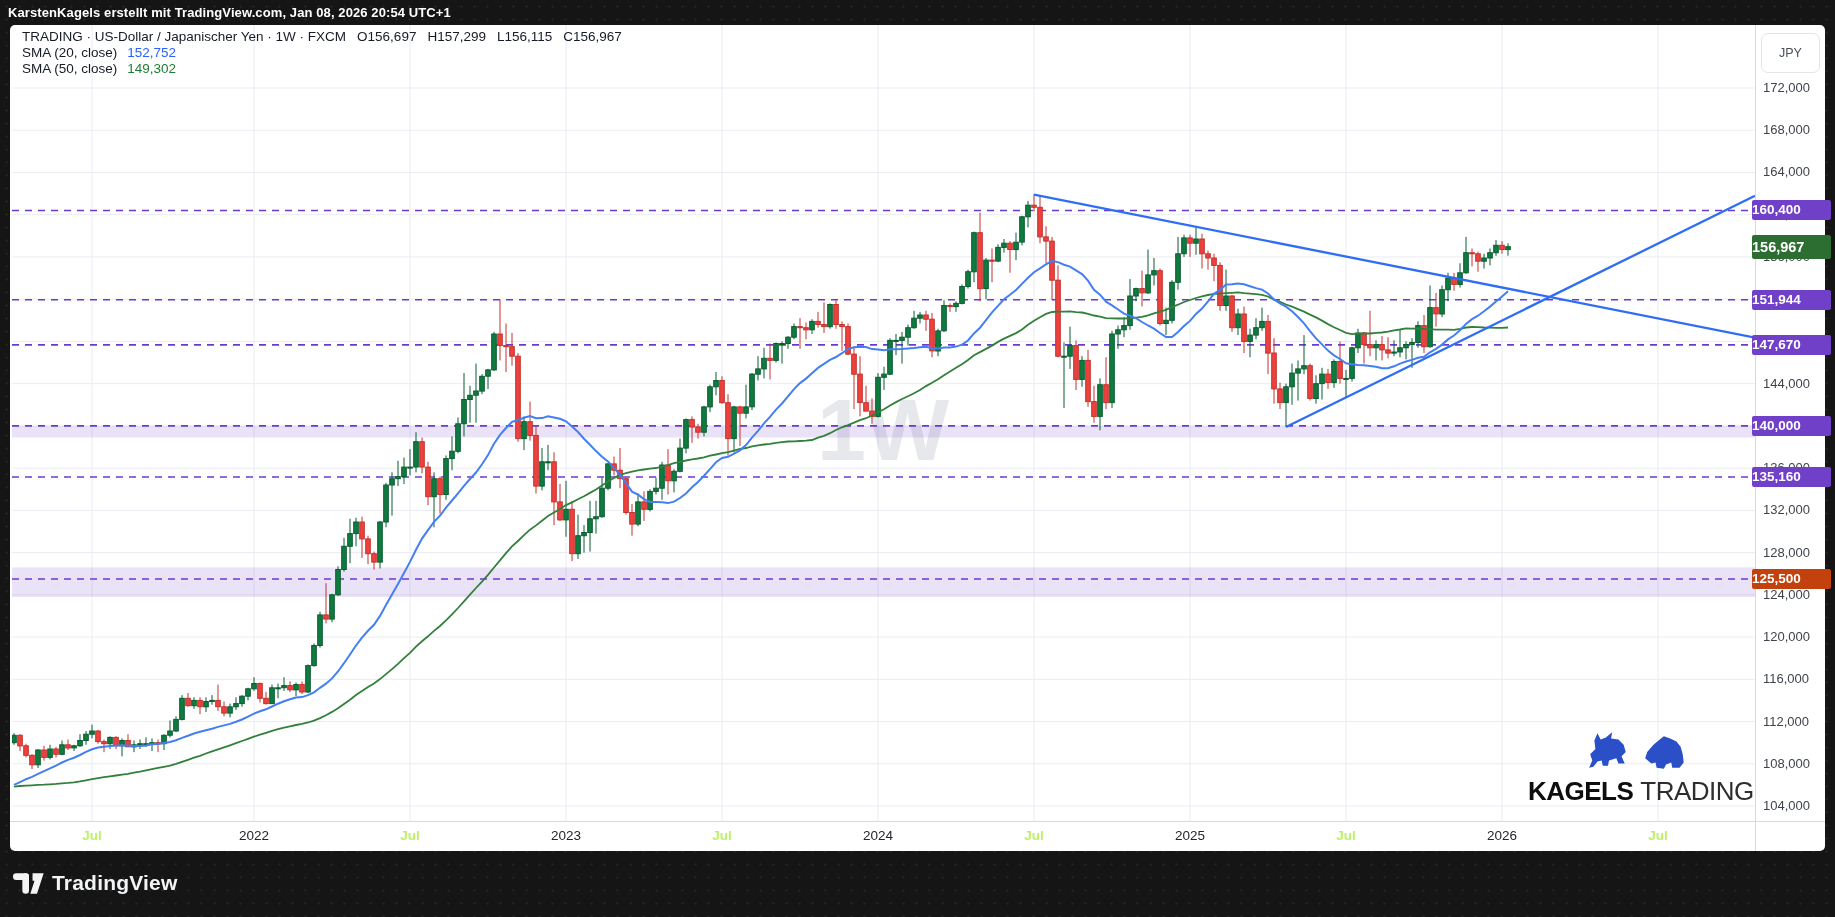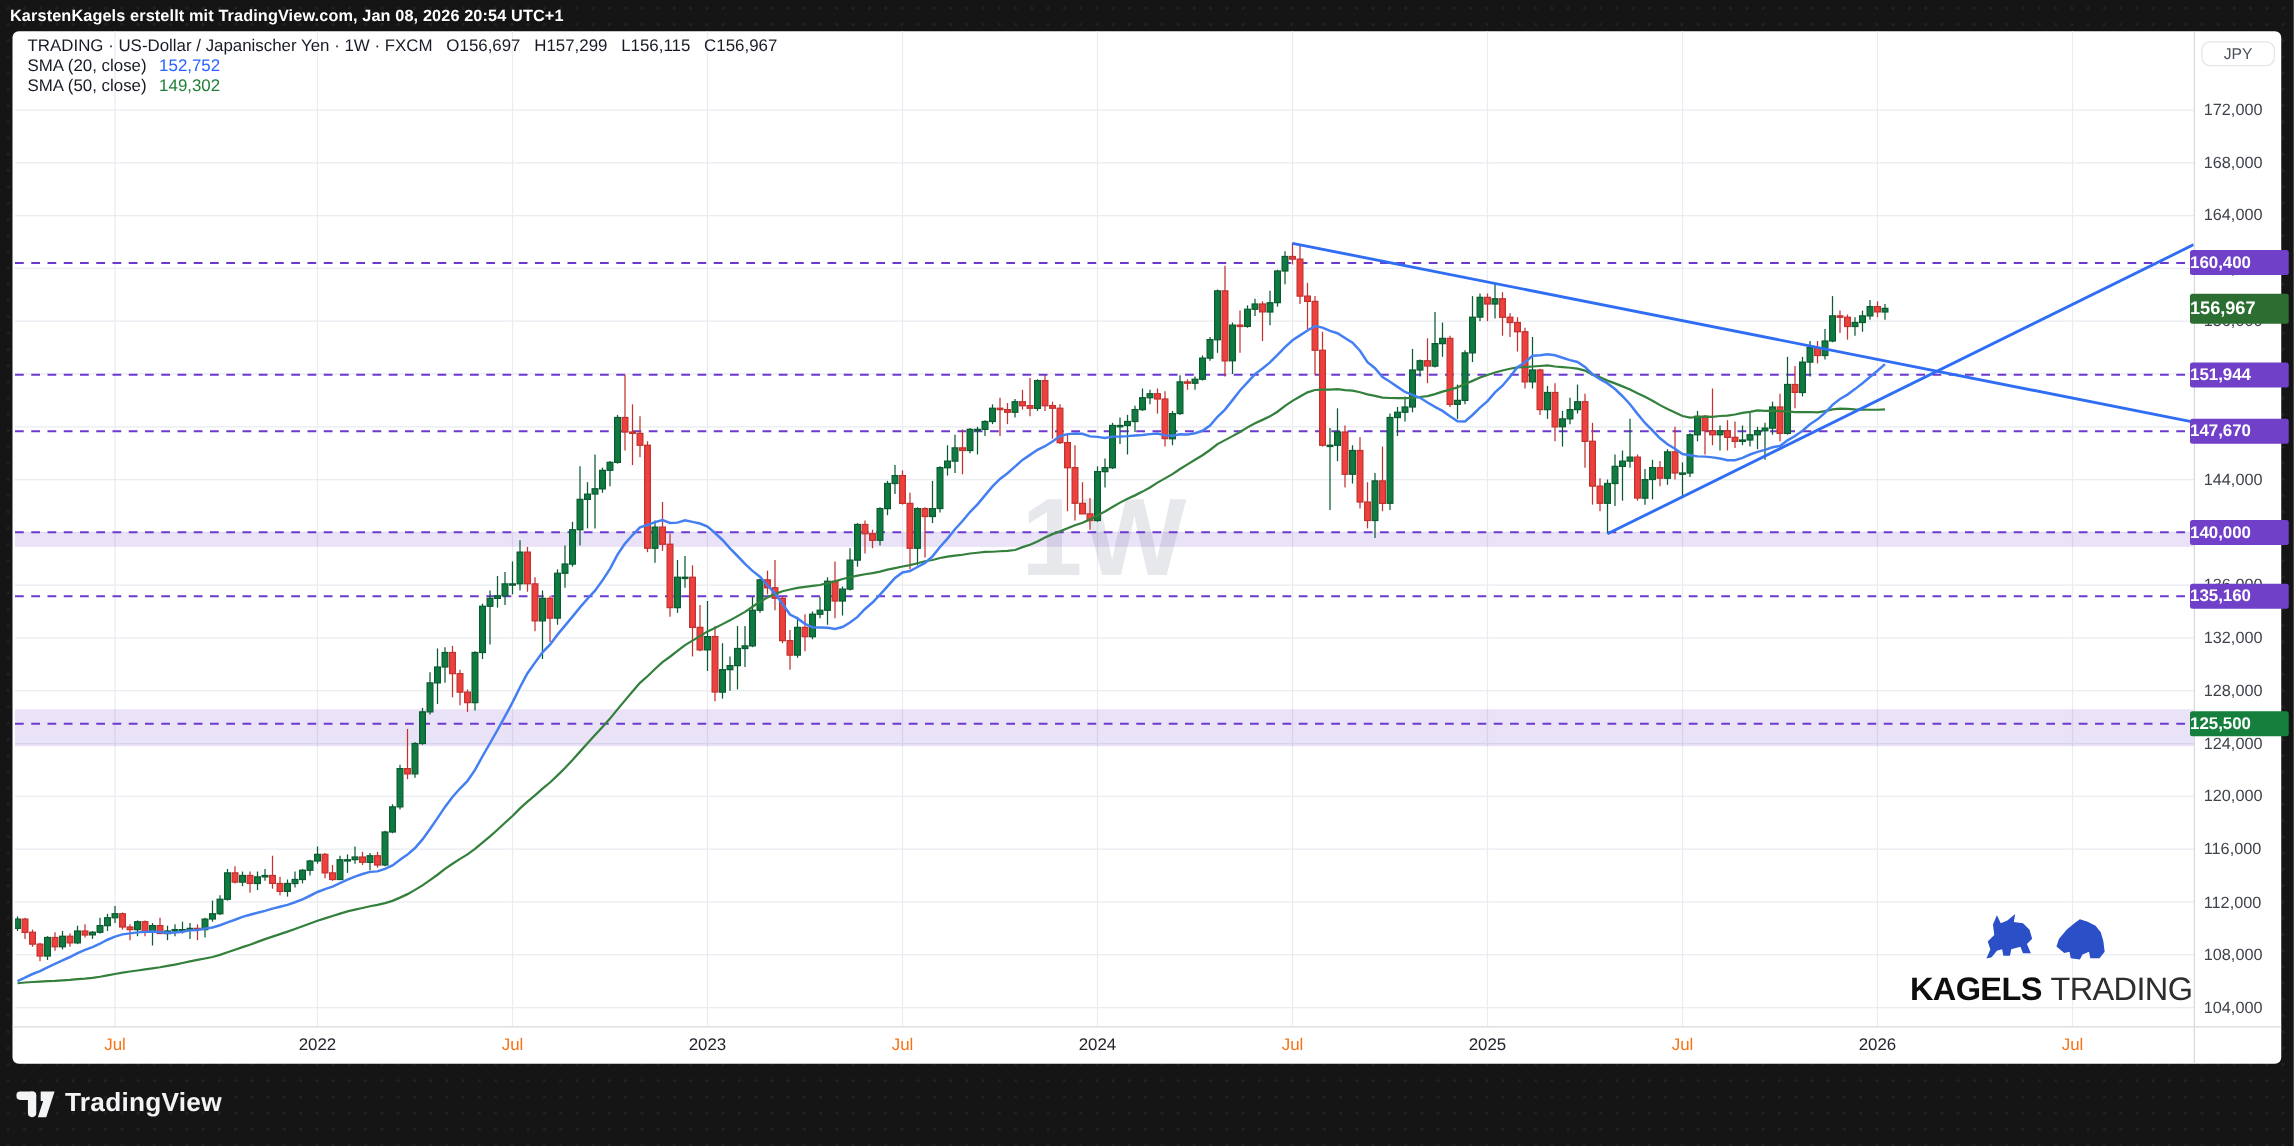--- a/index.html
+++ b/index.html
@@ -13,31 +13,31 @@
   }
   .top-bar{position:absolute;left:0;top:0;width:1835px;height:25px;display:flex;align-items:center;}
   .top-bar span{color:#ffffff;font-size:13px;font-weight:700;padding-left:8px;letter-spacing:.1px;}
   .card{position:absolute;left:10px;top:25px;width:1815px;height:826px;background:#ffffff;border-radius:5px;z-index:1;}
   #chart-svg{position:absolute;left:0;top:0;z-index:2;pointer-events:none;}
   .legend{position:absolute;left:22px;top:29px;z-index:3;color:#171b26;font-size:13.5px;line-height:16px;}
   .legend .row{height:16px;white-space:nowrap;}
   .legend .ohlc-item{margin-left:11px;font-weight:500;}
   .legend .ind-label{margin-right:10px;}
   .legend .ind-value{font-weight:500;}
-  .jpy-btn{position:absolute;left:1761px;top:33px;width:59px;height:20px;z-index:3;
+  .jpy-btn{position:absolute;left:1761px;top:33px;width:59px;height:40px;z-index:3;
     background:#fff;border:1px solid #e3e5ea;border-radius:7px;color:#4a4f59;
     font-size:12.5px;font-weight:500;font-family:"Liberation Sans",sans-serif;
     display:flex;align-items:center;justify-content:center;cursor:pointer;}
   .price-axis{position:absolute;left:1756px;top:25px;width:69px;height:796px;z-index:3;}
   .tick{position:absolute;left:1763px;width:62px;height:16px;z-index:3;color:#3f434c;font-size:13px;}
   .badge{position:absolute;left:1752px;width:79px;height:20px;line-height:20px;z-index:4;
     border-radius:2px;color:#fff;font-size:13.5px;font-weight:700;text-align:left;}
   .badge.last{height:24px;line-height:24px;font-size:14.5px;z-index:5;}
   .time-axis{position:absolute;left:10px;top:822px;width:1745px;height:29px;z-index:3;}
-  .tlabel{position:absolute;top:6px;width:70px;margin-left:-35px;text-align:center;font-size:13.5px;color:#f97316;}
+  .tlabel{position:absolute;top:6px;width:70px;margin-left:-35px;text-align:center;font-size:13.5px;color:#bef264;font-weight:bold;}
   .tlabel.bold{font-weight:400;color:#23262e;}
   .kagels{position:absolute;left:1528px;top:732px;width:220px;z-index:3;text-align:center;}
   .kagels-icons{height:42px;display:flex;justify-content:center;align-items:flex-end;gap:10px;}
   .kagels-text{margin-top:2px;font-size:26px;letter-spacing:-0.5px;white-space:nowrap;}
   .kagels-text .kbold{font-weight:700;color:#0e0e0e;}
   .kagels-text .klight{font-weight:400;color:#2e2e2e;margin-left:7px;}
   .bottom-bar{position:absolute;left:0;top:851px;width:1835px;height:66px;}
   .tv-logo{position:absolute;left:13px;top:20px;display:flex;align-items:center;gap:7px;cursor:pointer;}
   .tv-logo svg{display:block;}
   .tv-logo .tv-word{color:#f3f4f6;font-size:21px;font-weight:700;letter-spacing:.2px;}
@@ -634,21 +634,21 @@
     <div class="tick" style="top: 248.944px;">156,000</div>
     <div class="tick" style="top: 206.708px;">160,000</div>
     <div class="tick" style="top: 164.472px;">164,000</div>
     <div class="tick" style="top: 122.236px;">168,000</div>
     <div class="tick" style="top: 80px;">172,000</div>
     <div class="badge" style="top: 200.484px; background: rgb(112, 64, 200);">160,400</div>
     <div class="badge" style="top: 289.771px; background: rgb(112, 64, 200);">151,944</div>
     <div class="badge" style="top: 334.9px; background: rgb(112, 64, 200);">147,670</div>
     <div class="badge" style="top: 415.888px; background: rgb(112, 64, 200);">140,000</div>
     <div class="badge" style="top: 466.994px; background: rgb(112, 64, 200);">135,160</div>
-    <div class="badge" style="top: 568.994px; background: #15803d;">125,500</div>
+    <div class="badge" style="top: 568.994px; background: #c2410c;">125,500</div>
     <div class="badge last" style="top: 234.733px; background: rgb(44, 110, 49);">156,967</div>
   </div>
 
 <div class="time-axis">
     <div id="tlabels">
       <div class="tlabel" style="left: 82px;">Jul</div>
       <div class="tlabel bold" style="left: 244px;">2022</div>
       <div class="tlabel" style="left: 400px;">Jul</div>
       <div class="tlabel bold" style="left: 556px;">2023</div>
       <div class="tlabel" style="left: 712px;">Jul</div>

